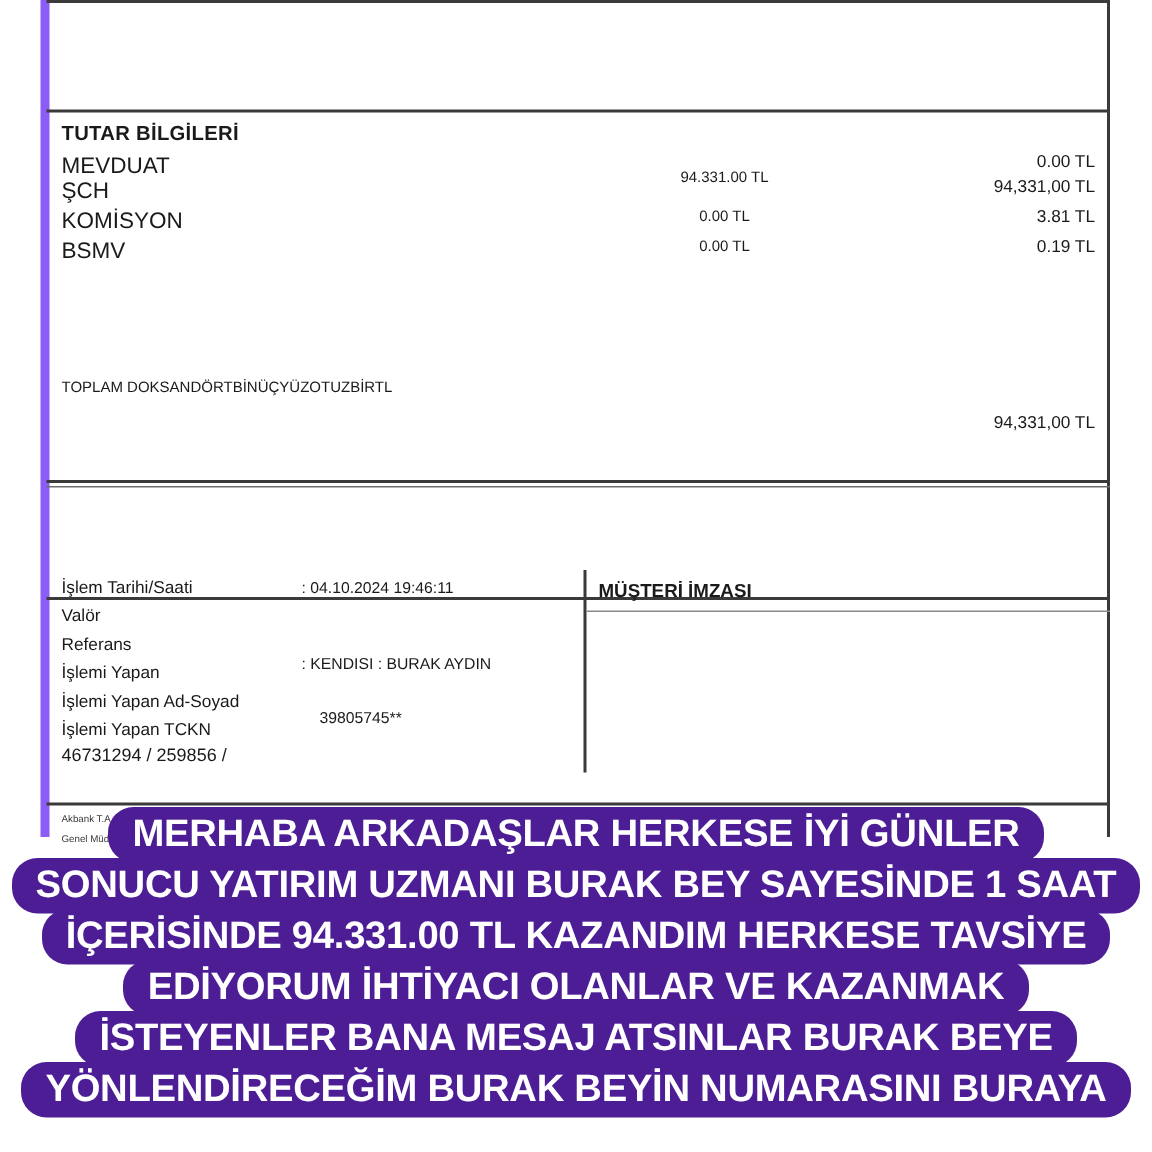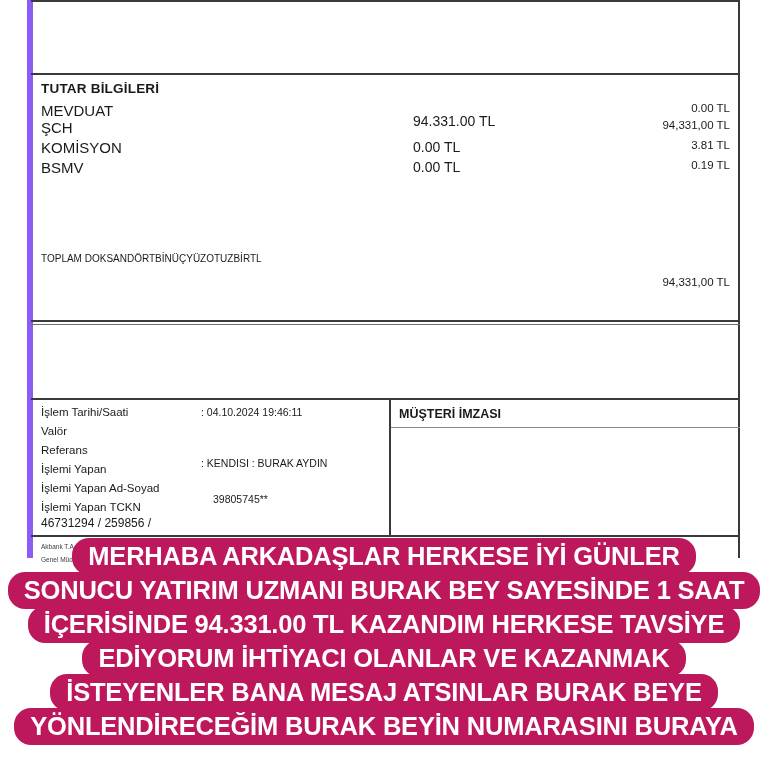--- a/index.html
+++ b/index.html
@@ -57,22 +57,22 @@
   .amt-label {
     position: absolute;
     left: 8px;
     font-size: 15px;
     white-space: nowrap;
   }
   .amt-mid {
     position: absolute;
     left: 380px;
     width: 140px;
-    text-align: left;
-    font-size: 14px;
+    text-align: center;
+    font-size: 10px;
     white-space: nowrap;
   }
   .amt-right {
     position: absolute;
     right: 8px;
     width: 180px;
     text-align: right;
     font-size: 11.5px;
     white-space: nowrap;
   }
@@ -98,21 +98,21 @@
     position: absolute;
     left: 0; right: 0;
     top: 320px;
     height: 80px;
   }
 
   
   #details-section {
     position: absolute;
     left: 0; right: 0;
-    top: 400px;
+    top: 380px;
     height: 135px;
   }
   #details-divider {
     position: absolute;
     left: 356px;
     top: 0;
     width: 2px;
     height: 135px;
     background: #3a3a3a;
   }
@@ -168,21 +168,21 @@
     position: absolute;
     left: 0;
     top: 538px;
     width: 768px;
     display: flex;
     flex-direction: column;
     align-items: center;
   }
   .cap-line {
     display: block;
-    background: #be185d;
+    background: #4c1d95;
     color: #ffffff;
     font-size: 25.5px;
     font-weight: bold;
     line-height: 30px;
     letter-spacing: -0.2px;
     padding: 3px 16px 4px 16px;
     border-radius: 17px;
     white-space: nowrap;
     margin-bottom: -3px;
     text-align: center;

